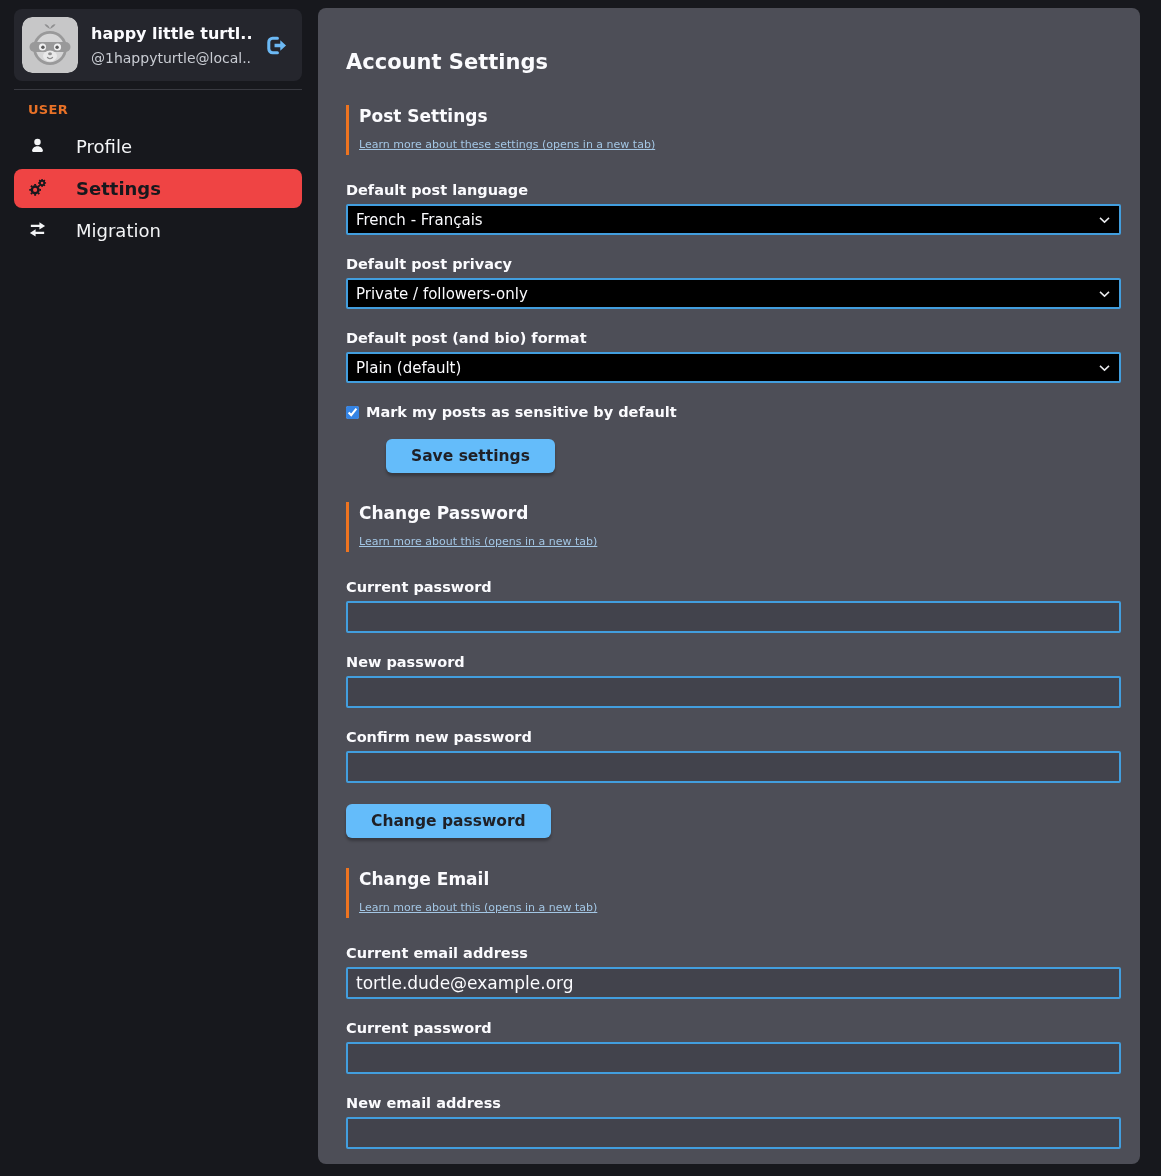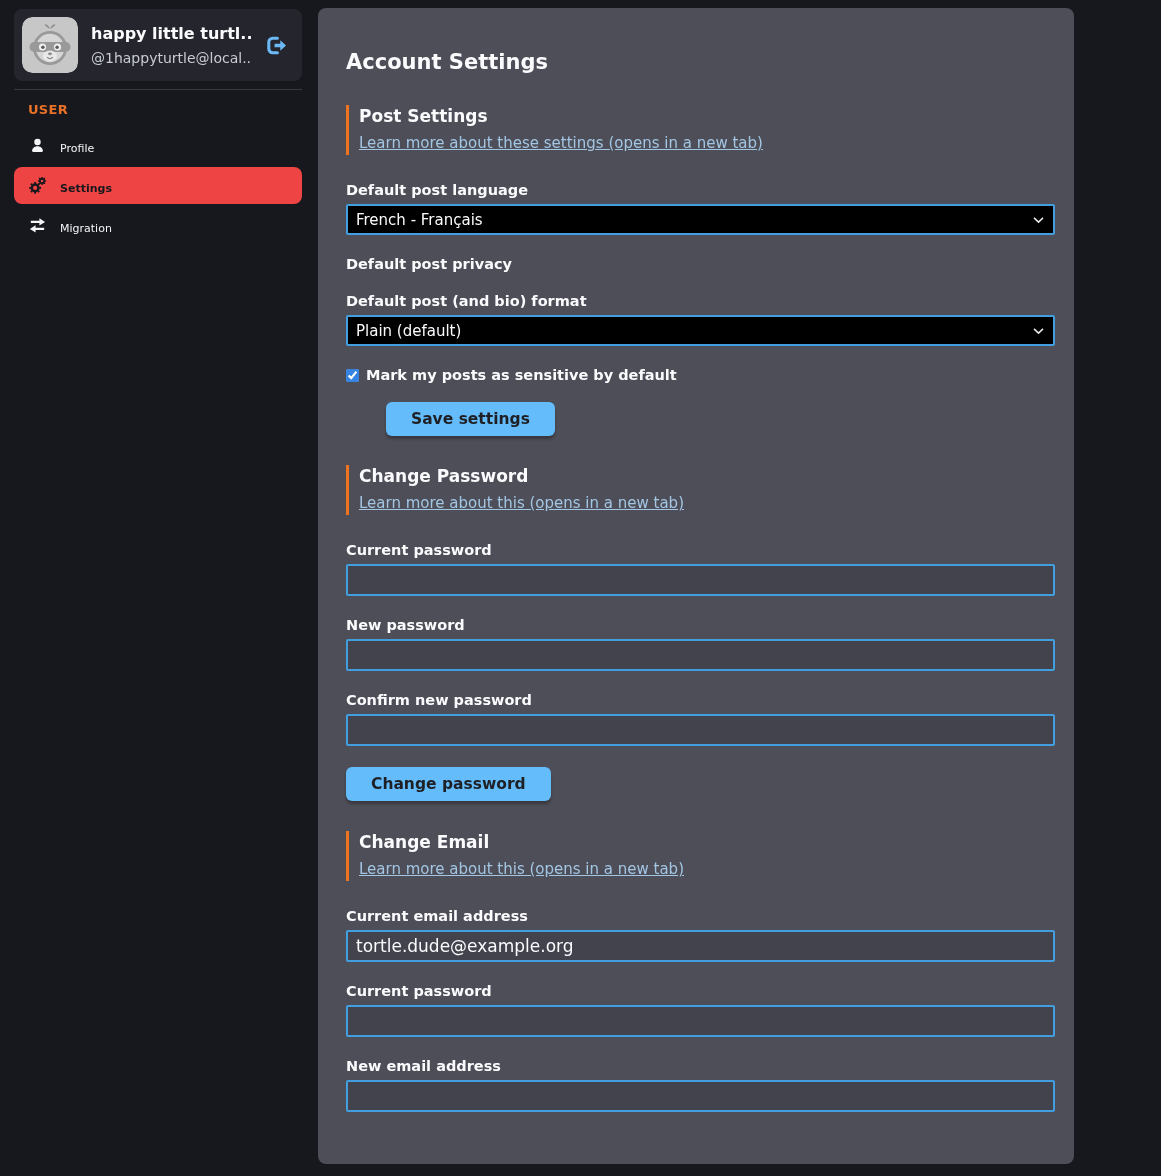--- a/index.html
+++ b/index.html
@@ -21,45 +21,45 @@
     height: 72px;
   }
   .avatar { width: 56px; height: 56px; border-radius: 10px; flex: 0 0 auto; display:block; }
   .user-info { flex: 1 1 auto; min-width: 0; overflow: hidden; }
   .display-name { font-weight: bold; font-size: 16px; color: #fbfbfe; margin-bottom: 7px; white-space: nowrap; }
   .handle { font-size: 14px; color: #c9ccd3; white-space: nowrap; }
   .logout-btn { flex: 0 0 auto; margin-right: 7px; background: none; border: none; padding: 0; cursor: pointer; color: #6cb9f5; display:flex; }
   .sidebar-divider { border: none; border-top: 1px solid #393a41; margin: 8px 0 9px 0; }
   .nav-section-label { color: #e87127; font-size: 13px; font-weight: bold; letter-spacing: 0.3px; margin: 12px 0 10px 14px; }
   .nav-item {
-    display: flex; align-items: flex-end; gap: 13px;
+    display: flex; align-items: flex-start; gap: 29px;
     padding: 9px 14px; border-radius: 8px;
-    color: #f4f5f7; font-size: 11px; cursor: pointer;
+    color: #f4f5f7; font-size: 18px; cursor: pointer;
     margin-bottom: 3px;
   }
   .nav-item.active { background: #ef4444; color: #17181d; font-weight: bold; }
   .nav-icon { width: 19px; height: 19px; display: flex; align-items: center; justify-content: center; flex: 0 0 auto; }
 
   
   .panel {
     position: absolute; left: 318px; top: 8px;
-    width: 756px; height: 1156px;
+    width: 822px; height: 1156px;
     background: #4d4e57; border-radius: 8px;
     padding: 42px 19px 0 28px;
     overflow: hidden;
   }
   .page-title { font-size: 21px; font-weight: bold; margin: 0 0 31px 0; color: #fbfbfe; }
 
   .section-header {
     border-left: 3px solid #ee7420;
     padding: 1px 0 3px 10px;
     margin: 12px 0 27px 0;
   }
   .section-header h2 { font-size: 17px; font-weight: bold; margin: 0 0 7px 0; color: #fbfbfe; }
-  .section-header a { color: #a3c6e4; font-size: 15px; text-decoration: underline; cursor: pointer; }
+  .section-header a { color: #a3c6e4; font-size: 11px; text-decoration: underline; cursor: pointer; }
 
   .field { margin-bottom: 21px; }
   .field-label { display: block; font-weight: bold; font-size: 14.5px; color: #fbfbfe; margin-bottom: 6px; }
 
   .select-wrap { position: relative; }
   select.gts-select {
     width: 100%; height: 31px;
     background: #000000; color: #fbfbfe;
     border: 2px solid #429ede; border-radius: 2px;
     font-size: 15px; font-family: inherit;
@@ -204,20 +204,30 @@
       <span class="select-chevron">
         <svg width="11" height="7" viewBox="0 0 11 7" xmlns="http://www.w3.org/2000/svg">
           <polyline points="1,1 5.5,5.3 10,1" fill="none" stroke="#e8e9ec" stroke-width="1.5"></polyline>
         </svg>
       </span>
     </div>
   </div>
 
   <div class="field">
     <label class="field-label">Default post privacy</label>
+    <div class="select-wrap">
+      <select class="gts-select">
+        <option>Private / followers-only</option>
+      </select>
+      <span class="select-chevron">
+        <svg width="11" height="7" viewBox="0 0 11 7" xmlns="http://www.w3.org/2000/svg">
+          <polyline points="1,1 5.5,5.3 10,1" fill="none" stroke="#e8e9ec" stroke-width="1.5"></polyline>
+        </svg>
+      </span>
+    </div>
   </div>
 
   <div class="field">
     <label class="field-label">Default post (and bio) format</label>
     <div class="select-wrap">
       <select class="gts-select">
         <option>Plain (default)</option>
       </select>
       <span class="select-chevron">
         <svg width="11" height="7" viewBox="0 0 11 7" xmlns="http://www.w3.org/2000/svg">

